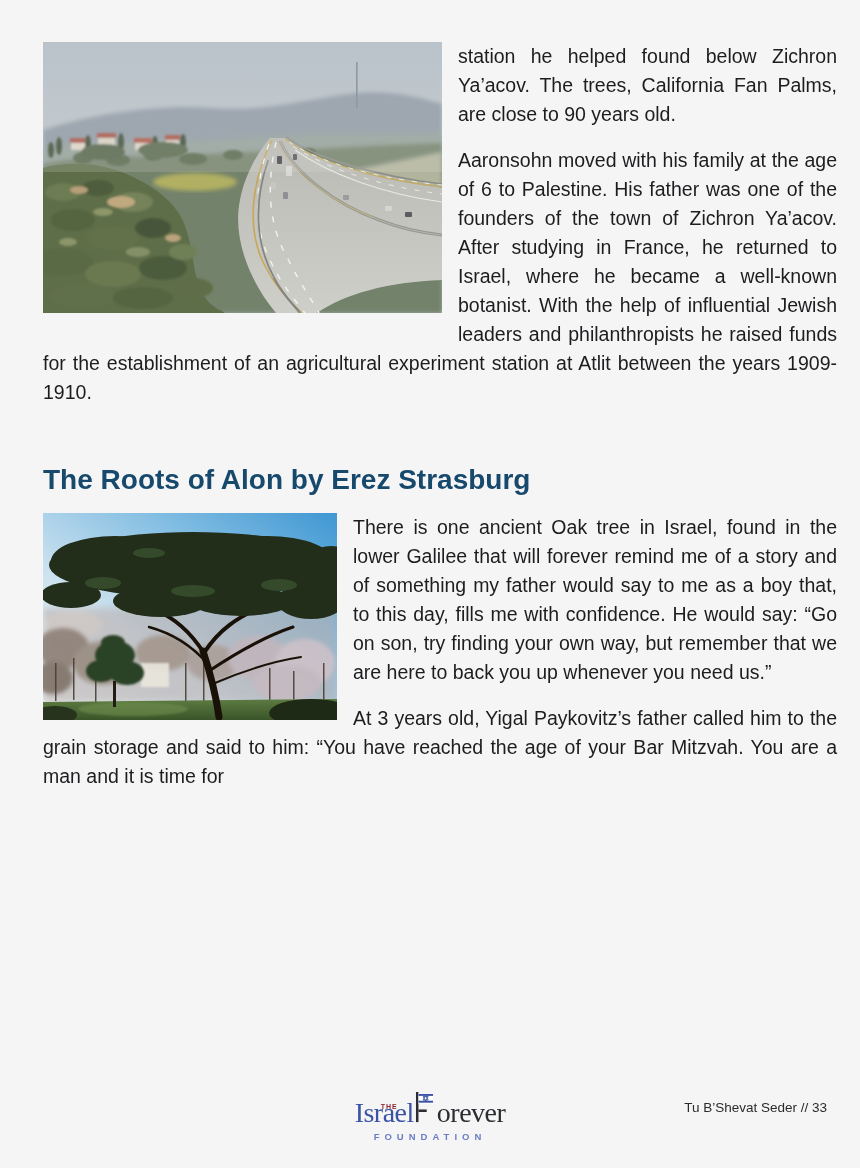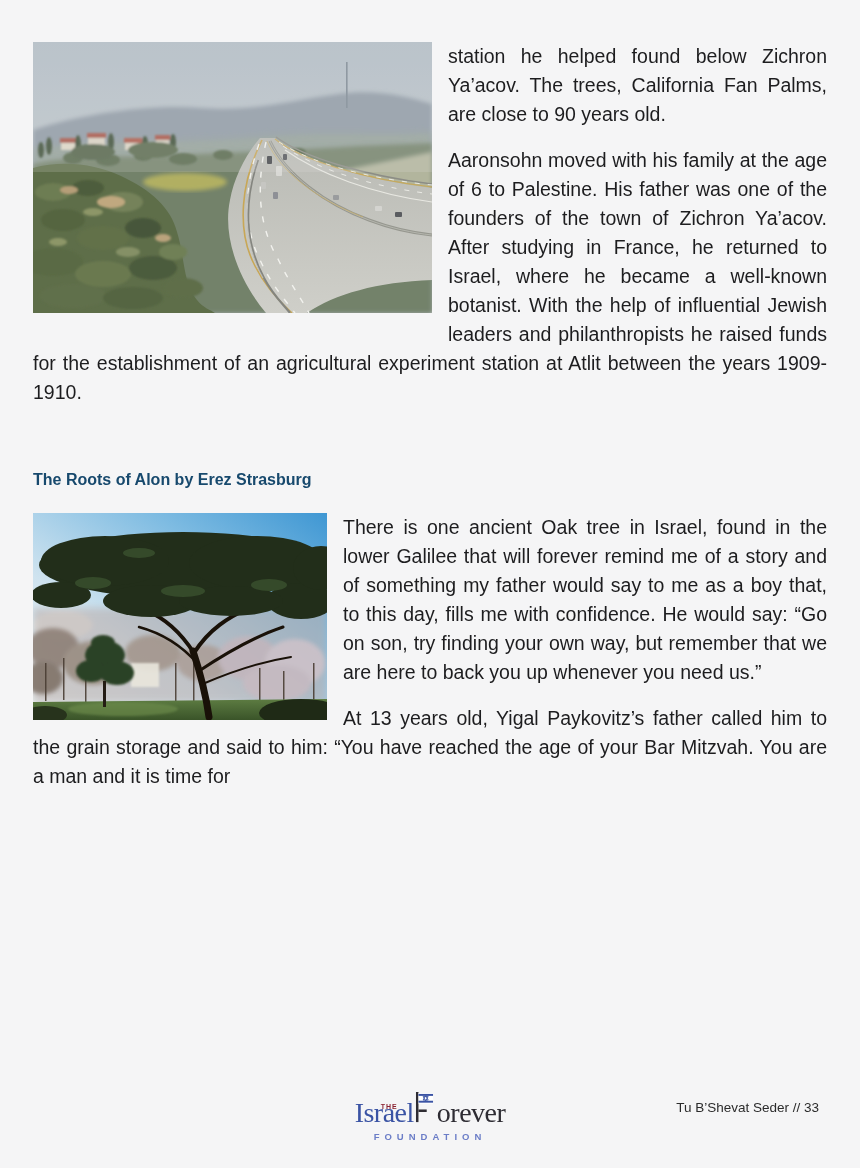--- a/index.html
+++ b/index.html
@@ -1,39 +1,39 @@
 <!DOCTYPE html>
 <html lang="en"><head>
 <meta charset="utf-8">
 <style>
   html,body{margin:0;padding:0;background:#f5f5f6;}
   .page{position:relative;width:860px;height:1168px;background:#f5f5f6;overflow:hidden;
         font-family:"Liberation Sans",sans-serif;color:#1d1d1f;}
-  .content{position:absolute;left:33px;top:42px;width:794px;font-size:19.5px;line-height:29px;
+  .content{position:absolute;left:43px;top:42px;width:794px;font-size:19.5px;line-height:29px;
         text-align:justify;}
   .content p{margin:17px 0 0 0;}
   .content p:first-of-type{margin-top:0;}
   .photo{float:left;margin:0 16px 20px 0;overflow:hidden;background:#cfd3d2;}
   .photo svg{display:block;}
   .photo-1{width:399px;height:271px;}
   .photo-2{width:294px;height:207px;margin-bottom:10px;}
-  h2.section-heading{margin:60px 0 20px 0;font-size:16px;line-height:26px;font-weight:700;
+  h2.section-heading{margin:60px 0 20px 0;font-size:28px;line-height:26px;font-weight:700;
         color:#17496d;text-align:left;letter-spacing:0;}
   
   .footer{position:absolute;left:33px;right:33px;top:1078px;height:66px;}
   .logo{position:absolute;left:50%;top:2px;transform:translateX(-50%);text-align:center;white-space:nowrap;}
   .logo-main{position:relative;display:inline-block;font-family:"Liberation Serif",serif;
         font-size:28px;line-height:32px;letter-spacing:-0.5px;margin-top:12px;}
   .logo-the{position:absolute;top:-1px;left:26px;font-family:"Liberation Sans",sans-serif;
         font-size:7px;font-weight:bold;letter-spacing:1px;color:#8b2332;}
   .logo-israel{color:#3a53a4;}
   .logo-orever{color:#2e2c33;}
   .flag-f{vertical-align:-3px;margin:0 1px 0 2px;}
   .logo-foundation{margin-top:2px;font-size:9.5px;letter-spacing:5px;color:#6b7dc7;font-weight:bold;text-align:center;}
-  .page-label{position:absolute;right:8px;top:22px;font-size:13.5px;color:#2b2b2b;text-align:center;}
+  .page-label{position:absolute;right:0;top:22px;font-size:13.5px;color:#2b2b2b;text-align:center;}
 </style>
 </head>
 <body>
 
 <div class="page">
   <div class="content">
 
     <div class="photo photo-1">
       <svg width="399" height="271" viewBox="0 0 399 271">
         <defs>
@@ -224,21 +224,21 @@
             <ellipse cx="150" cy="78" rx="22" ry="6"></ellipse>
           <ellipse cx="236" cy="72" rx="18" ry="6"></ellipse>
             <ellipse cx="106" cy="40" rx="16" ry="5"></ellipse>
         </g>
         <ellipse cx="268" cy="200" rx="42" ry="14" fill="#1f2a16"></ellipse>
         <ellipse cx="12" cy="202" rx="22" ry="9" fill="#27331c"></ellipse>
       </svg>
     </div>
 
     <p>There is one ancient Oak tree in Israel, found in the lower Galilee that will forever remind me of a story and of something my father would say to me as a boy that, to this day, fills me with confidence. He would say: “Go on son, try finding your own way, but remember that we are here to back you up whenever you need us.”</p>
-    <p>At 13 years old, Yigal Paykovitz’s father called him to the grain storage and said to him: “You have reached the age of your Bar Mitzvah. You are a man and it is time for</p>
+    <p>At 3 years old, Yigal Paykovitz’s father called him to the grain storage and said to him: “You have reached the age of your Bar Mitzvah. You are a man and it is time for</p>
   </div>
 
   <div class="footer">
     <div class="logo">
       <div class="logo-main">
         <span class="logo-the">THE</span><span class="logo-israel">Israel</span><svg class="flag-f" width="20" height="33" viewBox="0 0 20 34">
             <rect x="0" y="0" width="2.6" height="31" fill="#2e2c33"></rect>
             <rect x="2.6" y="1" width="15" height="11" fill="#ffffff"></rect>
             <rect x="2.6" y="2" width="15" height="2" fill="#3a53a4"></rect>
             <rect x="2.6" y="9" width="15" height="2" fill="#3a53a4"></rect>

